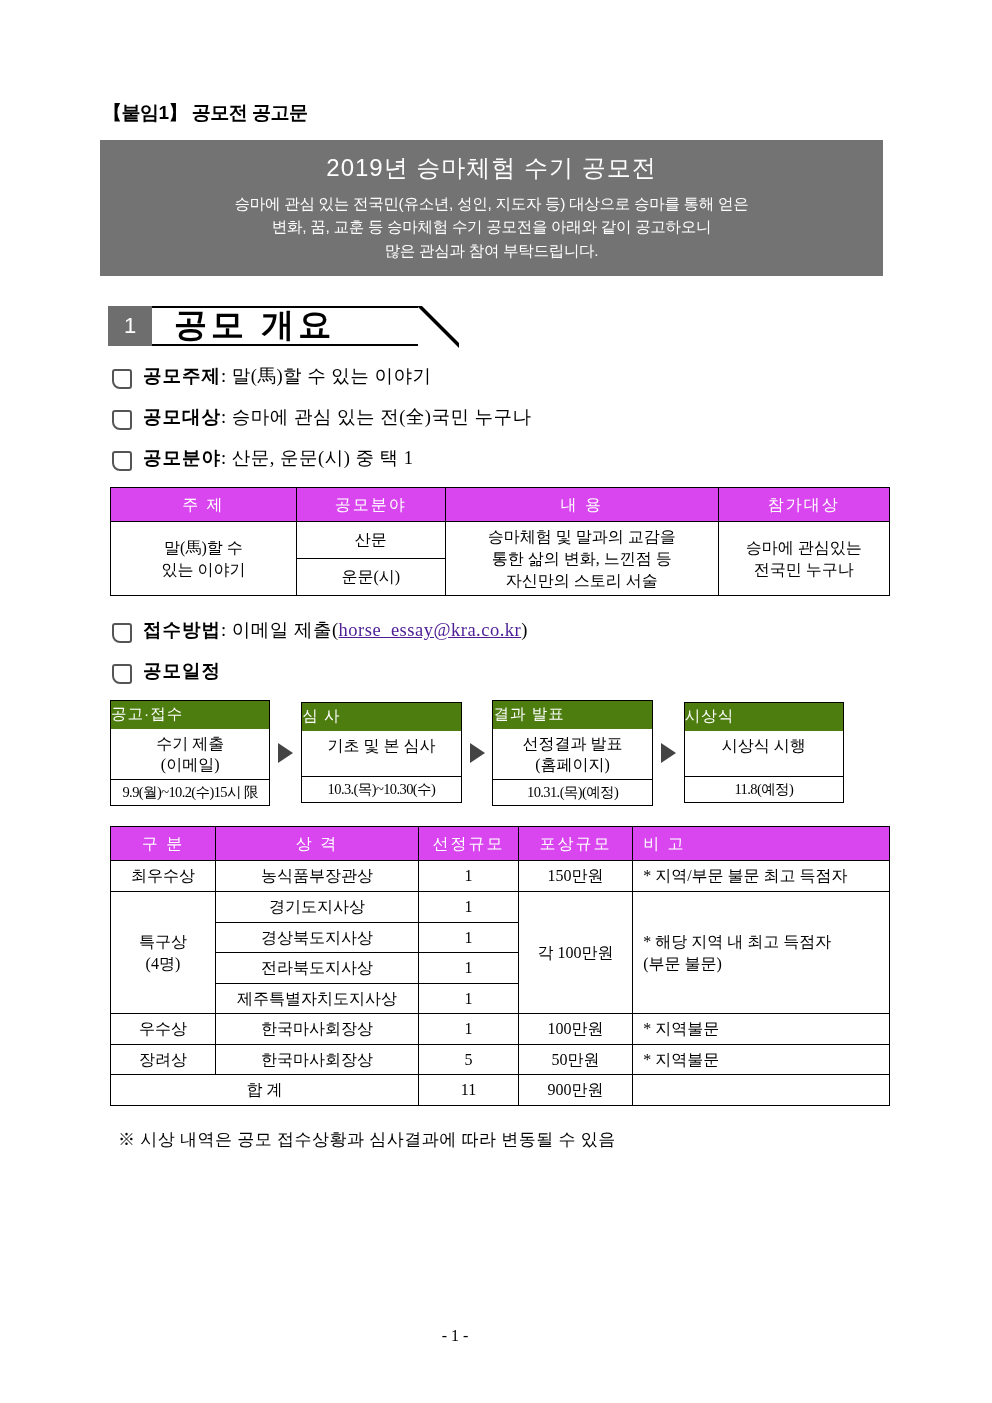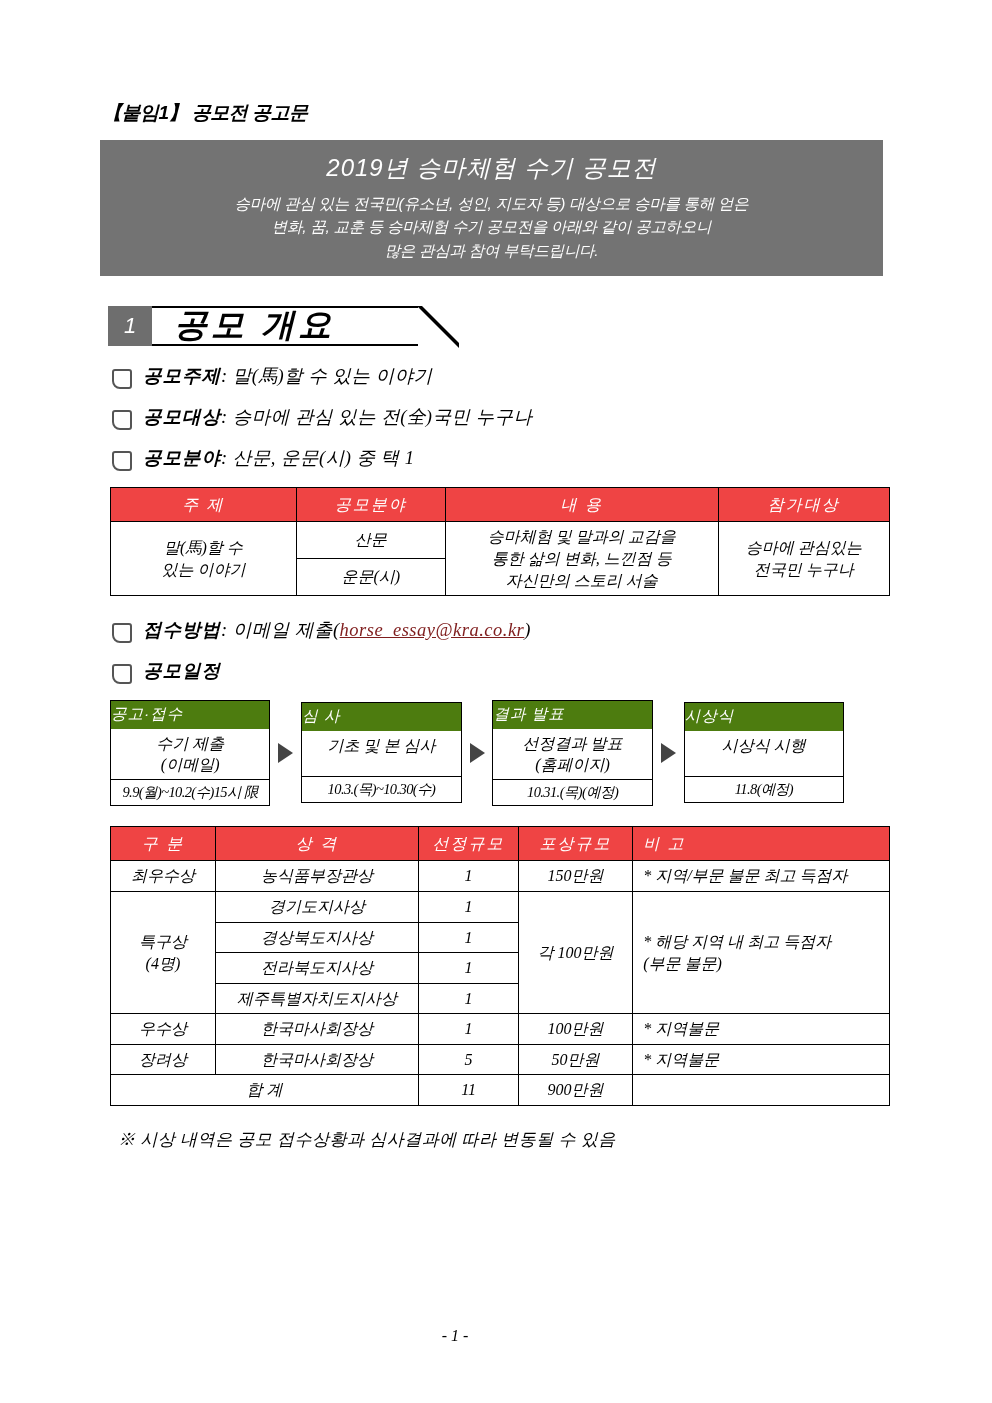--- a/index.html
+++ b/index.html
@@ -13,21 +13,20 @@
     font-family: "Liberation Serif", "DejaVu Serif", serif;
     color: #000000;
     position: relative;
   }
   .page {
     position: relative;
     width: 910px;
     height: 1403px;
     box-sizing: border-box;
     padding: 100px 66px 0 100px;
-    font-style: italic;
   }
   .attach-title {
     font-family: "Liberation Sans", sans-serif;
     font-weight: bold;
     font-size: 19px;
     letter-spacing: -0.5px;
     margin: 0 0 14px 3px;
   }
   .banner {
     background: #737373;
@@ -137,36 +136,36 @@
     letter-spacing: 0.5px;
     white-space: nowrap;
   }
   .bullet-note {
     font-size: 16px;
     letter-spacing: 0.3px;
     margin-left: 10px;
   }
   .link {
     text-decoration: underline;
-    color: #7f1d1d;
+    color: #4c1d95;
   }
   table.grid {
     border-collapse: collapse;
     margin: 6px 0 22px 10px;
     font-size: 16px;
   }
   table.grid td, table.grid th {
     border: 1px solid #000;
     text-align: center;
     padding: 4px 6px;
     font-weight: normal;
     line-height: 1.35;
   }
   table.grid thead th {
-    background: #ef4444;
+    background: #d946ef;
     color: #fff;
     font-family: "Liberation Sans", sans-serif;
     letter-spacing: 2px;
     padding: 6px;
   }
   
   .topic-table { width: 780px; }
   .topic-table .c1 { width: 185px; }
   .topic-table .c2 { width: 145px; }
   .topic-table .c3 { width: 280px; }

